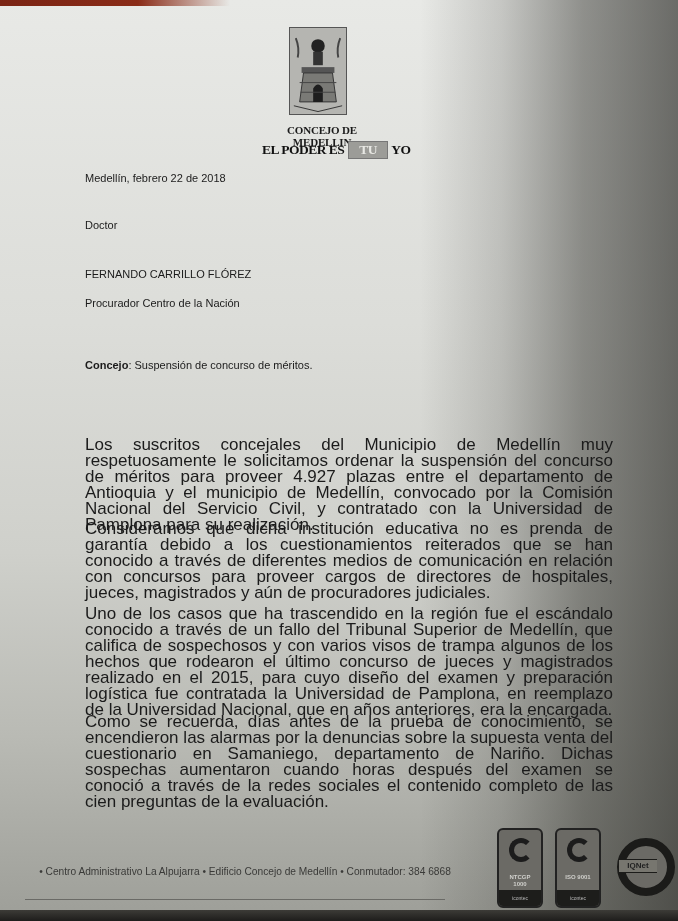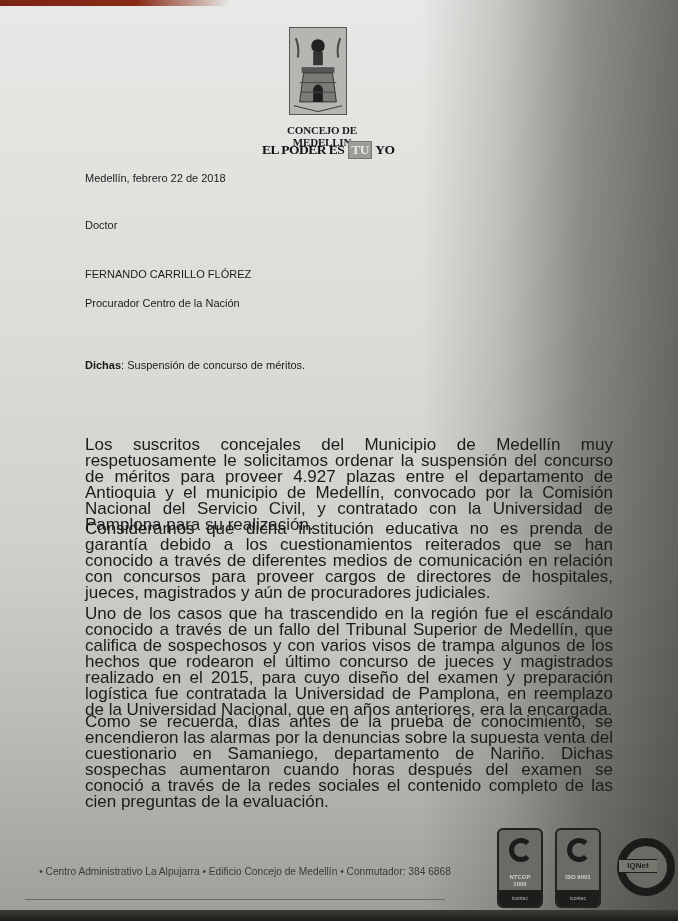--- a/index.html
+++ b/index.html
@@ -31,21 +31,21 @@
     position:absolute; left:262px; top:124px; width:120px; text-align:center;
     font-family:"Liberation Serif", serif; font-weight:bold; font-size:11px; color:#1a1a1a;
     letter-spacing:-0.2px;
   }
   .slogan {
     position:absolute; left:262px; top:141px; width:120px; text-align:center;
     font-family:"Liberation Serif", serif; font-weight:bold; font-size:13.5px; color:#111;
     letter-spacing:-0.5px; white-space:nowrap;
   }
   .slogan .tu {
-    display:inline-block; background:#9c9c98; color:#e8e8e4; padding:0 2px; margin:0 1px;
+    display:inline-block; background:#9c9c98; color:#e8e8e4; padding:0 10px; margin:0 1px;
     border:1px solid #777;
   }
   .text { position:absolute; color:#1b1b1b; font-size:11px; }
   .date { left:85px; top:172px; }
   .salutation { left:85px; top:219px; }
   .recipient-name { left:85px; top:268px; }
   .recipient-title { left:85px; top:297px; }
   .subject { left:85px; top:359px; }
   .subject b { font-weight:bold; }
   .para {
@@ -116,21 +116,21 @@
     <span>EL PODER ES</span>
     <span class="tu">TU</span>
     <span>YO</span>
   </div>
 
   <div class="text date">Medellín, febrero 22 de 2018</div>
   <div class="text salutation">Doctor</div>
   <div class="text recipient-name">FERNANDO CARRILLO FLÓREZ</div>
   <div class="text recipient-title">Procurador Centro de la Nación</div>
   <div class="text subject">
-    <b>Dichas</b><span>: Suspensión de concurso de méritos.</span>
+    <b>Concejo</b><span>: Suspensión de concurso de méritos.</span>
   </div>
 
   <p class="para p1">Los suscritos concejales del Municipio de Medellín muy respetuosamente le solicitamos ordenar la suspensión del concurso de méritos para proveer 4.927 plazas entre el departamento de Antioquia y el municipio de Medellín,  convocado por la Comisión Nacional del Servicio Civil, y contratado con la Universidad de Pamplona para su realización.</p>
   <p class="para p2">Consideramos que dicha institución educativa no es prenda de garantía debido a los cuestionamientos reiterados que se han conocido a través de diferentes medios de comunicación en relación con concursos para proveer cargos de directores de hospitales, jueces, magistrados y aún de procuradores judiciales.</p>
   <p class="para p3">Uno de los casos que ha trascendido en la región fue el escándalo conocido a través de un fallo del Tribunal Superior de Medellín, que califica de sospechosos y con varios visos de trampa algunos de los hechos que rodearon el último concurso de jueces y magistrados realizado en el 2015, para cuyo diseño del examen y preparación logística fue contratada la Universidad de Pamplona, en reemplazo de la Universidad Nacional, que en años anteriores, era la encargada.</p>
   <p class="para p4">Como se recuerda, días antes de la prueba de conocimiento, se encendieron las alarmas por la denuncias sobre la supuesta venta del cuestionario en Samaniego, departamento de Nariño. Dichas sospechas aumentaron cuando horas después del examen se conoció a través de la redes sociales el contenido completo de las cien preguntas de la evaluación.</p>
 
   <div class="footer">
     <div>• Centro Administrativo La Alpujarra • Edificio Concejo de Medellín  • Conmutador: 384 6868</div>
   </div>

